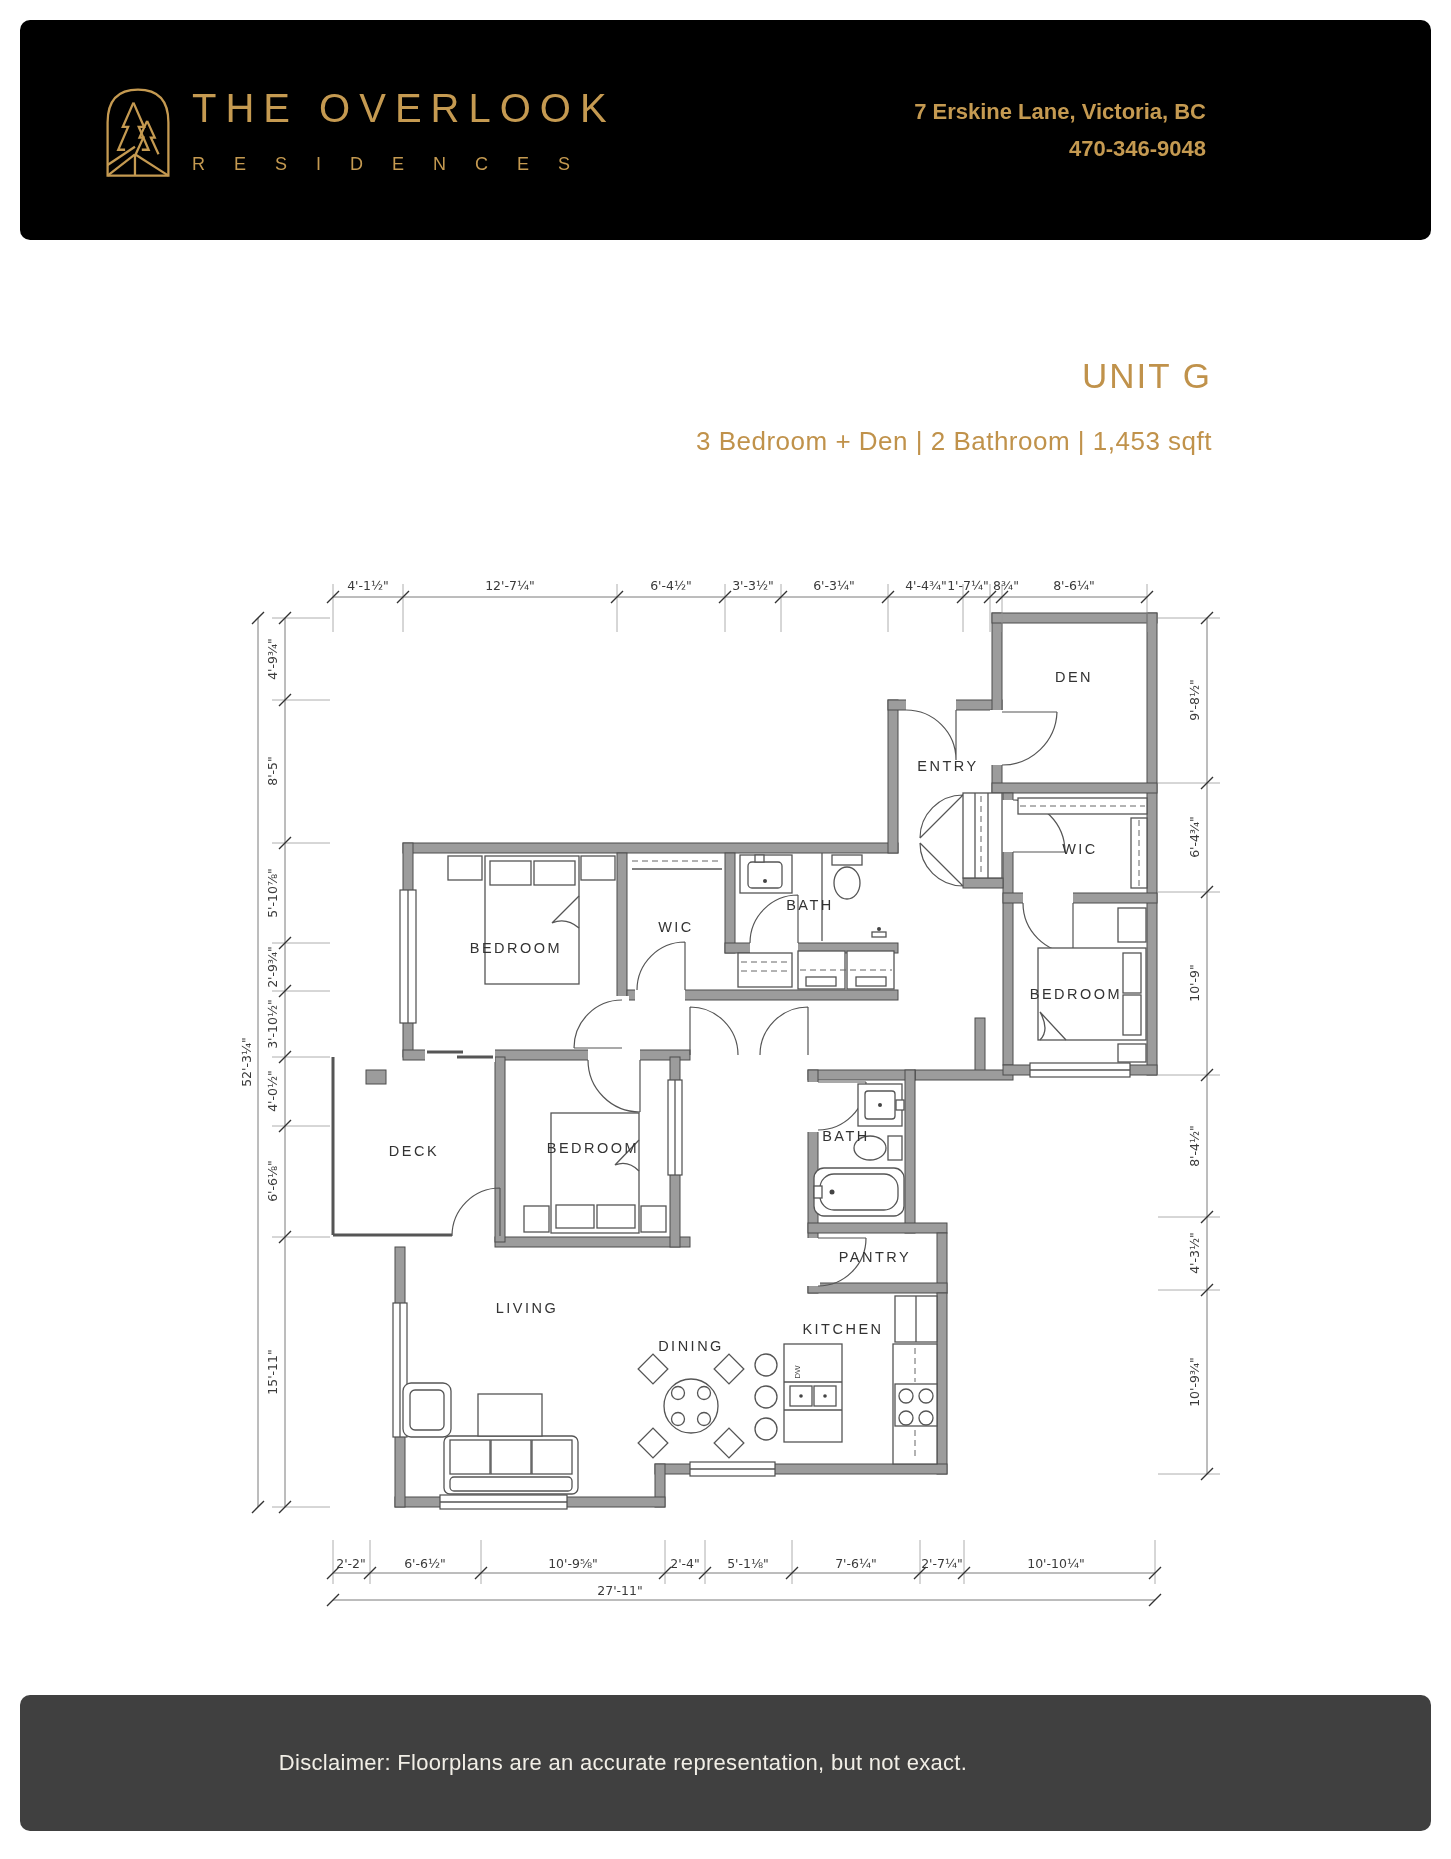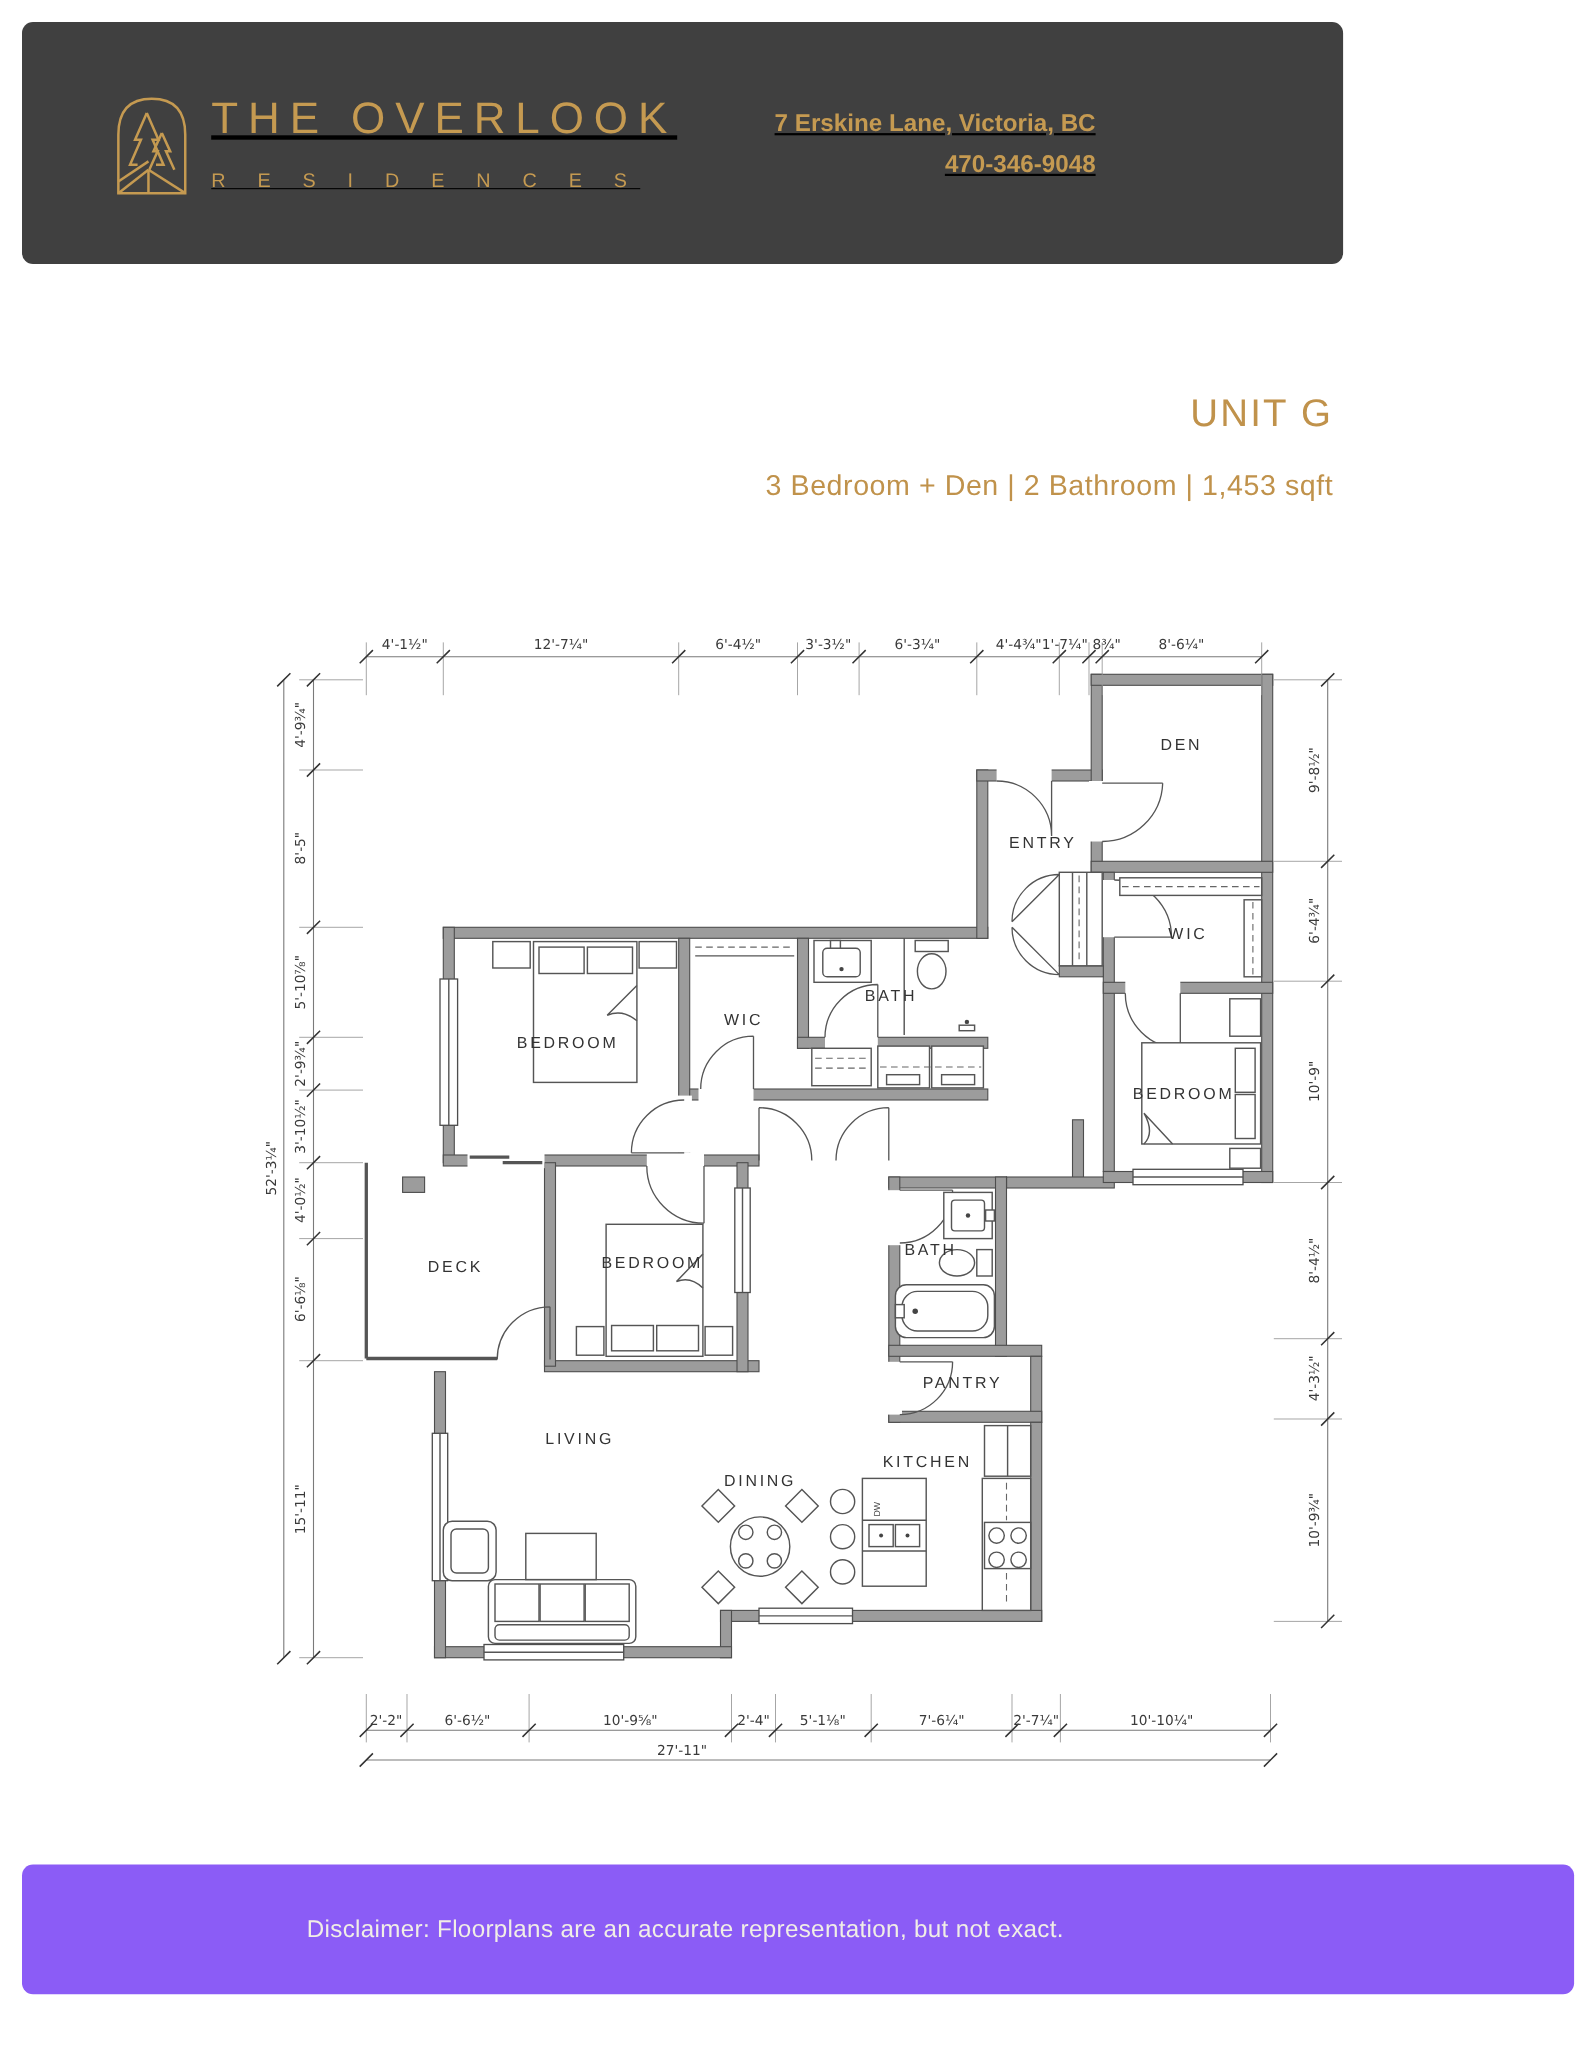--- a/index.html
+++ b/index.html
@@ -1,22 +1,22 @@
 <!DOCTYPE html>
 <html><head>
 <meta charset="utf-8">
 <style>
   html,body{margin:0;padding:0;background:#fff;}
   .page{position:relative;width:1451px;height:1859px;background:#ffffff;
         font-family:"Liberation Sans",sans-serif;overflow:hidden;}
 
   
-  .banner{position:absolute;left:20px;top:20px;width:1201px;height:220px;
-          background:#404040;border-radius:10px;display:flex;align-items:center;
-          justify-content:space-between;padding:0 225px 0 80px;box-sizing:border-box;text-decoration:underline;}
+  .banner{position:absolute;left:20px;top:20px;width:1411px;height:220px;
+          background:#000000;border-radius:10px;display:flex;align-items:center;
+          justify-content:space-between;padding:0 225px 0 80px;box-sizing:border-box;}
   .brand{display:flex;align-items:center;gap:16px;}
   .brand-text{color:#c59a51;}
   .brand-line1{font-size:40px;letter-spacing:9px;font-weight:400;white-space:nowrap;}
   .brand-line2{font-size:18px;letter-spacing:12px;font-weight:400;margin-top:23px;white-space:nowrap;}
   .contact{text-align:right;color:#c59a51;font-size:22px;font-weight:600;line-height:37px;}
 
   
   .title-wrap{position:absolute;top:356px;left:0;width:1212px;text-align:right;color:#c0924b;}
   .title-wrap h1{margin:0;font-size:35px;font-weight:500;letter-spacing:2px;}
   .title-wrap h2{margin:30px 0 0;font-size:26px;font-weight:400;letter-spacing:.5px;}
@@ -34,22 +34,22 @@
   .dot{fill:#444;stroke:none;}
   .dimline{stroke:#7a7a7a;stroke-width:1;fill:none;}
   .ext{stroke:#9a9a9a;stroke-width:.8;fill:none;}
   .tick{stroke:#333;stroke-width:1.4;fill:none;}
   .dimtext{font-family:"DejaVu Sans",sans-serif;font-size:12.5px;fill:#3a3a3a;text-anchor:middle;}
   .roomlabel{font-family:"Liberation Sans",sans-serif;font-size:14.5px;fill:#333;
              letter-spacing:2.5px;text-anchor:middle;}
   .dwlabel{font-family:"Liberation Sans",sans-serif;font-size:8px;fill:#444;text-anchor:middle;}
 
   
-  .footer{position:absolute;left:20px;top:1695px;width:1411px;height:118px;
-          background:#8b5cf6;border-radius:10px;display:flex;align-items:center;}
+  .footer{position:absolute;left:20px;top:1695px;width:1411px;height:136px;
+          background:#404040;border-radius:10px;display:flex;align-items:center;}
   .footer-inner{width:100%;text-align:center;padding-right:205px;box-sizing:border-box;
                 color:#f1eee6;font-size:22px;letter-spacing:.3px;}
 </style>
 </head>
 <body>
 
 <div class="page">
 
   <header class="banner">
     <div class="brand">

